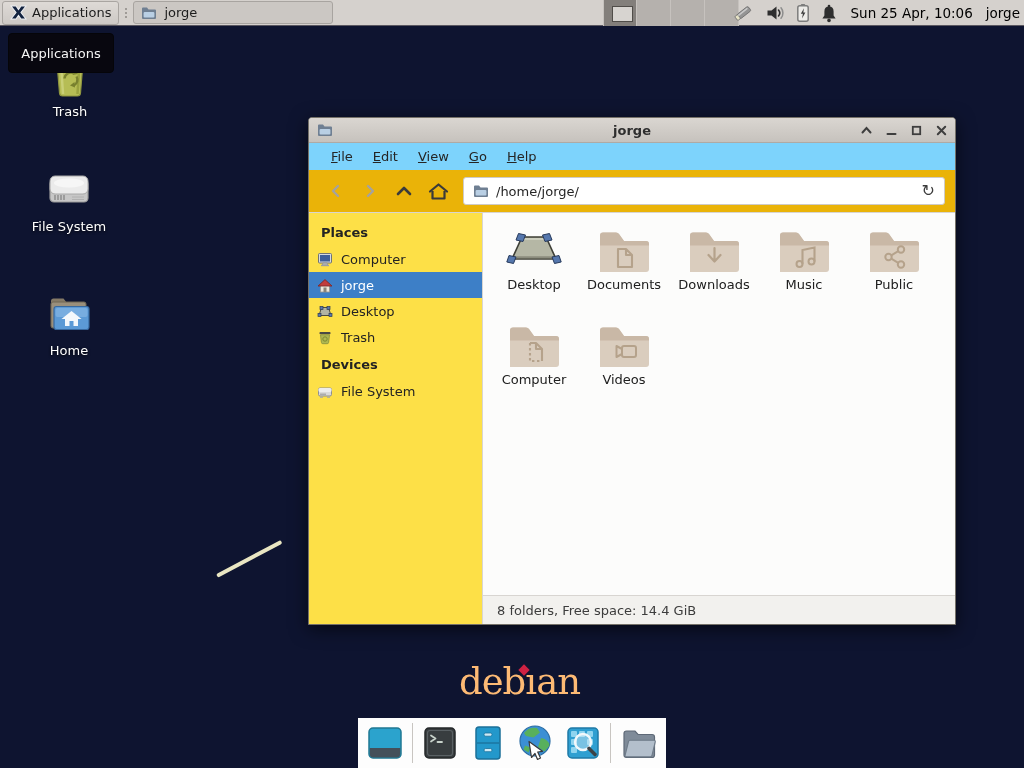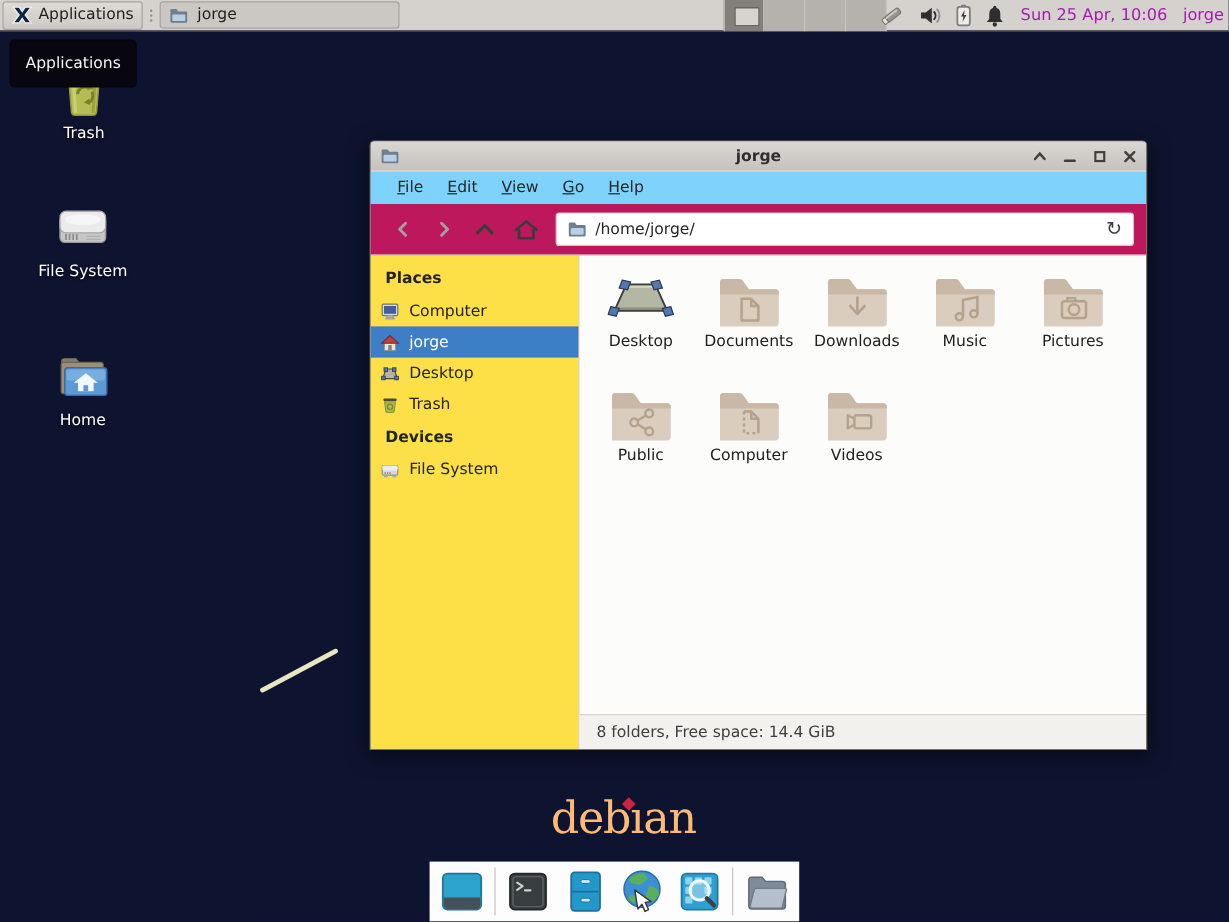--- a/index.html
+++ b/index.html
@@ -22,21 +22,21 @@
   .panel-handle i{width:2px;height:2px;background:#8d8985;border-radius:50%;}
   .task-btn{display:flex;align-items:center;gap:7px;height:21px;margin-left:3px;width:184px;
     padding:0 7px;border:1px solid #a8a4a0;border-radius:3px;background:#cbc7c3;
     font-size:13px;color:#1d1d1d;}
   .pager{position:absolute;left:603px;top:0;height:26px;display:flex;}
   .ws{width:34px;height:26px;background:#b5b1ad;border-right:1px solid #c6c2be;box-sizing:border-box;position:relative;}
   .ws:first-child{border-left:1px solid #c6c2be;}
   .ws.active{background:#837f7b;}
   .ws .mini{position:absolute;left:8px;top:6px;width:19px;height:14px;background:#d7d4d0;border:1px solid #504d49;}
   .tray{position:absolute;right:4px;top:0;height:26px;display:flex;align-items:center;gap:11px;
-    font-size:13.5px;color:#a21caf;}
+    font-size:13.5px;color:#000000;}
   .tray .clock{margin-left:3px;}
   .tray .user{margin-left:2px;}
 
   
   .tooltip{position:absolute;left:8px;top:33px;width:104px;height:38px;background:#08070f;
     border:1px solid #050509;border-radius:4px;z-index:60;display:flex;align-items:center;
     justify-content:center;color:#f5f5f5;font-size:13px;}
 
   
   .dicon{position:absolute;width:94px;display:flex;flex-direction:column;align-items:center;gap:7px;
@@ -49,21 +49,21 @@
   .window{position:absolute;left:308px;top:117px;width:648px;height:508px;background:#f6f5f3;
     border:1px solid #757169;border-radius:4px 4px 0 0;box-sizing:border-box;
     box-shadow:0 4px 18px rgba(0,0,0,.6);display:flex;flex-direction:column;z-index:20;}
   .titlebar{height:24px;background:linear-gradient(#dad6d1,#c6c2bd);border-bottom:1px solid #aeaaa5;
     border-radius:3px 3px 0 0;display:flex;align-items:center;padding:0 8px;position:relative;flex:0 0 auto;}
   .title{position:absolute;left:0;right:0;text-align:center;font-weight:bold;font-size:13px;color:#2e2e2e;}
   .controls{margin-left:auto;display:flex;gap:14px;align-items:center;z-index:2;}
   .menubar{height:27px;background:#7dd3fc;display:flex;align-items:center;padding-left:12px;
     font-size:13px;color:#252525;flex:0 0 auto;}
   .menu-item{padding:0 10px;}
-  .toolbar{height:43px;background:#be185d;border-bottom:1px solid #d8d5d1;display:flex;
+  .toolbar{height:43px;background:#eab308;border-bottom:1px solid #d8d5d1;display:flex;
     align-items:center;padding:0 10px;flex:0 0 auto;box-sizing:border-box;justify-content:flex-end;}
   .tbtn{width:34px;height:30px;display:flex;align-items:center;justify-content:center;border-radius:3px;}
   .pathbar{flex:1;height:28px;margin-left:8px;background:#ffffff;border:1px solid #cecbc7;
     border-radius:3px;display:flex;align-items:center;padding:0 9px;gap:7px;box-sizing:border-box;}
   .pathbar input{flex:1;border:none;outline:none;font-size:13px;color:#262626;
     font-family:"DejaVu Sans","Liberation Sans",sans-serif;background:transparent;padding:0;}
   .reload{font-size:16px;line-height:1;color:#3c3c3c;}
   .wbody{flex:1;display:flex;min-height:0;}
   .sidebar{width:174px;background:#fde047;border-right:1px solid #d8d5d1;padding-top:5px;
     box-sizing:border-box;font-size:13px;color:#232323;flex:0 0 auto;}
@@ -358,30 +358,20 @@
             <path d="M4,44 H50 Q53,44 53,41 V16 Q53,13 50,13 H28 L23,6 Qbis" fill="none"></path>
             <path d="M4,44 H50 Q53,44 53,41 V16 Q53,13 50,13 H28 L23,6 Q22,4.5 20,4.5 H7 Q4,4.5 4,7.5 Z" fill="#dacdbe"></path>
             <path d="M4,7.5 Q4,4.5 7,4.5 H20 Q22,4.5 23,6 L28,13 H50 Q53,13 53,16 V17.5 H4 Z" fill="#c9b8a6"></path>
             <path d="M26.5,35.5 V22 l12,-2.5 V33" fill="none" stroke="#b5a28b" stroke-width="2.1" stroke-linecap="round"></path>
             <circle cx="23.5" cy="36" r="3" fill="none" stroke="#b5a28b" stroke-width="2"></circle>
             <circle cx="35.5" cy="33.5" r="3" fill="none" stroke="#b5a28b" stroke-width="2"></circle>
           </svg>
           <span>Music</span>
         </div>
 
-        <div class="fcell">
-          <svg width="56" height="46" viewBox="0 0 56 46">
-            <path d="M4,44 H50 Q53,44 53,41 V16 Q53,13 50,13 H28 L23,6 Q22,4.5 20,4.5 H7 Q4,4.5 4,7.5 Z" fill="#dacdbe"></path>
-            <path d="M4,7.5 Q4,4.5 7,4.5 H20 Q22,4.5 23,6 L28,13 H50 Q53,13 53,16 V17.5 H4 Z" fill="#c9b8a6"></path>
-            <rect x="19" y="23" width="20" height="14" rx="2" fill="none" stroke="#b5a28b" stroke-width="2"></rect>
-            <circle cx="29" cy="30" r="4.4" fill="none" stroke="#b5a28b" stroke-width="2"></circle>
-            <path d="M23.5,23 v-2.6 h6.5 v2.6" fill="none" stroke="#b5a28b" stroke-width="2"></path>
-          </svg>
-          <span>Pictures</span>
-        </div>
 
         <div class="fcell">
           <svg width="56" height="46" viewBox="0 0 56 46">
             <path d="M4,44 H50 Q53,44 53,41 V16 Q53,13 50,13 H28 L23,6 Q22,4.5 20,4.5 H7 Q4,4.5 4,7.5 Z" fill="#dacdbe"></path>
             <path d="M4,7.5 Q4,4.5 7,4.5 H20 Q22,4.5 23,6 L28,13 H50 Q53,13 53,16 V17.5 H4 Z" fill="#c9b8a6"></path>
             <circle cx="22.5" cy="29" r="3.2" fill="none" stroke="#b5a28b" stroke-width="2"></circle>
             <circle cx="35" cy="21.5" r="3.2" fill="none" stroke="#b5a28b" stroke-width="2"></circle>
             <circle cx="35" cy="36.5" r="3.2" fill="none" stroke="#b5a28b" stroke-width="2"></circle>
             <path d="M25.3,27.4 L32.2,23.2 M25.3,30.6 L32.2,34.8" stroke="#b5a28b" stroke-width="2"></path>
           </svg>

